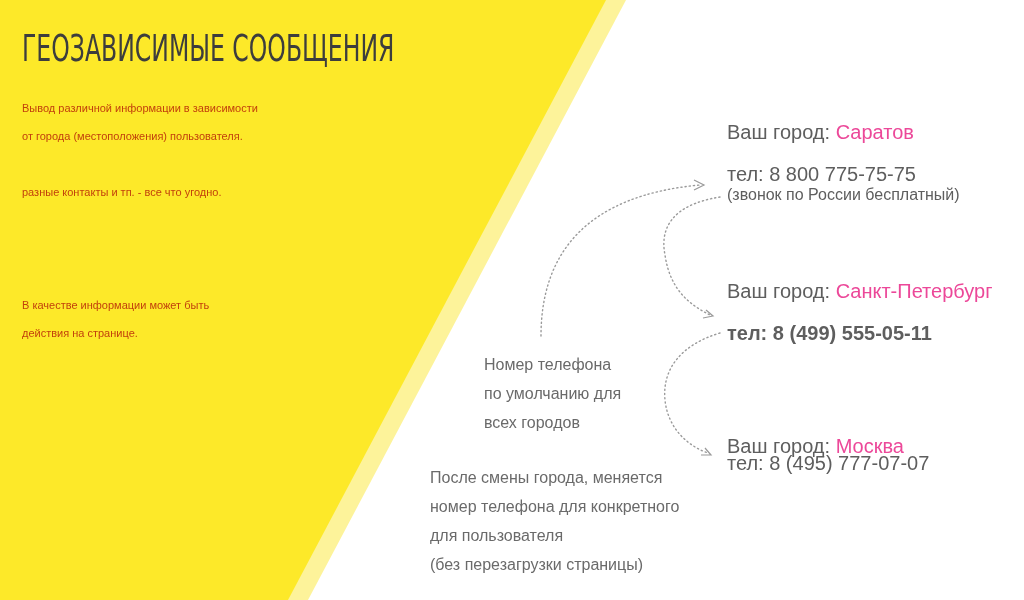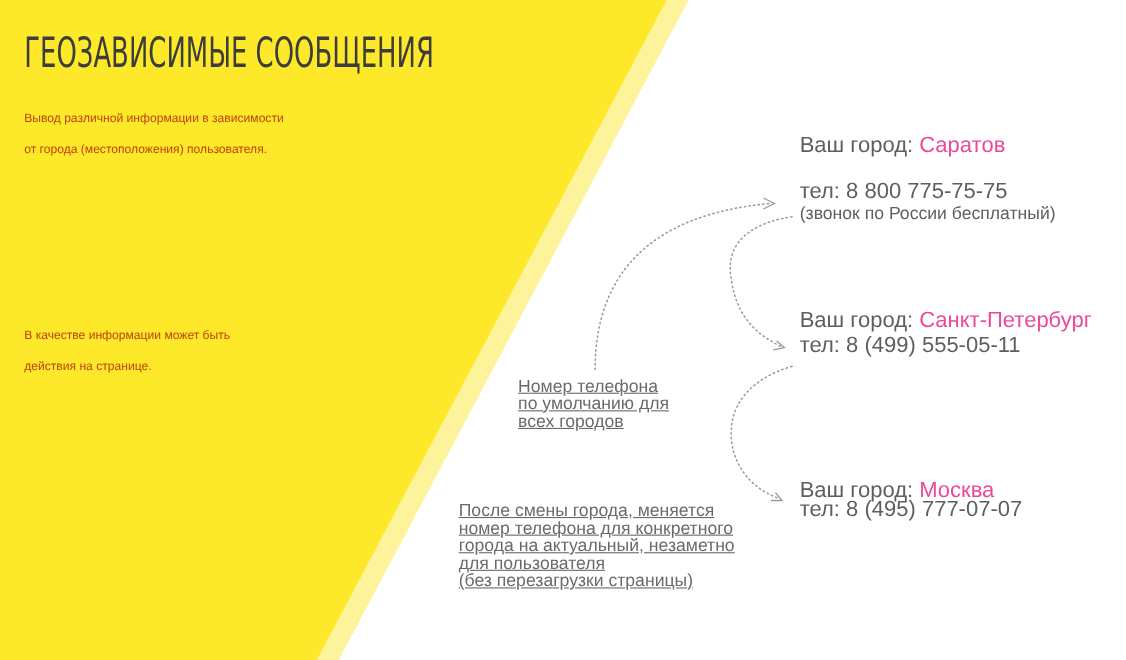--- a/index.html
+++ b/index.html
@@ -25,21 +25,21 @@
     .intro p { margin: 0; white-space: nowrap; }
     .city-block { position: absolute; left: 727px; color: #5e5e5e; white-space: nowrap; }
     .city-line { font-size: 20px; line-height: 24px; }
     .city-name { color: #ec4899; }
     .phone-line { font-size: 20px; line-height: 24px; }
     .phone-note { font-size: 16px; line-height: 18px; margin-top: 0; }
     .note {
       position: absolute; font-size: 16px; line-height: 16px; color: #6a6a6a;
       white-space: nowrap;
     }
-    .note p { margin: 0; text-decoration: underline; }
+    .note p { margin: 13px; }
   </style>
 </head>
 <body>
 
 <svg class="bg-shapes" viewBox="0 0 1024 600" width="1024" height="600">
   <polygon points="0,0 626,0 308,600 0,600" fill="#fdf39a"></polygon>
   <polygon points="0,0 606,0 288,600 0,600" fill="#fde929"></polygon>
 
   <g>
     <path d="M541,336 C541,250 590,195 700,185" fill="none" stroke="#9a9a9a" stroke-width="1.4" stroke-dasharray="1.2,3" stroke-linecap="round"></path>
@@ -57,20 +57,21 @@
   </g>
 </svg>
 
 <div class="title">Геозависимые сообщения</div>
 
 <div class="intro" style="top:94px;">
   <p>Вывод различной информации в зависимости</p>
   <p>от города (местоположения) пользователя.</p>
 </div>
 <div class="intro" style="top:178px;">
+  <p>разные контакты и тп. - все что угодно.</p>
 </div>
 <div class="intro" style="top:291px;">
   <p>В качестве информации может быть</p>
   <p>действия на странице.</p>
 </div>
 
 <div class="city-block" style="top:120px;">
   <div class="city-line">
     <span>Ваш город: </span><span class="city-name">Саратов</span>
   </div>
@@ -78,37 +79,36 @@
 <div class="city-block" style="top:162px;">
   <div class="phone-line">тел: 8 800 775-75-75</div>
   <div class="phone-note">(звонок по России бесплатный)</div>
 </div>
 
 <div class="city-block" style="top:279px;">
   <div class="city-line">
     <span>Ваш город: </span><span class="city-name">Санкт-Петербург</span>
   </div>
 </div>
-<div class="city-block" style="top:302px;">
+<div class="city-block" style="top:321px;font-weight:bold;">
   <div class="phone-line">тел: 8 (499) 555-05-11</div>
 </div>
 
 <div class="city-block" style="top:407px;margin-top:27px;">
   <div class="city-line">
     <span>Ваш город: </span><span class="city-name">Москва</span>
   </div>
 </div>
 <div class="city-block" style="top:451px;">
   <div class="phone-line">тел: 8 (495) 777-07-07</div>
 </div>
 
 <div class="note" style="left:471px; top:344px;">
   <p>Номер телефона</p>
   <p>по умолчанию для</p>
   <p>всех городов</p>
 </div>
 <div class="note" style="left:417px; top:457px;">
   <p>После смены города, меняется</p>
   <p>номер телефона для конкретного</p>
-  <p>города на актуальный, незаметно</p>
   <p>для пользователя</p>
   <p>(без перезагрузки страницы)</p>
 </div>
 
 </body></html>

